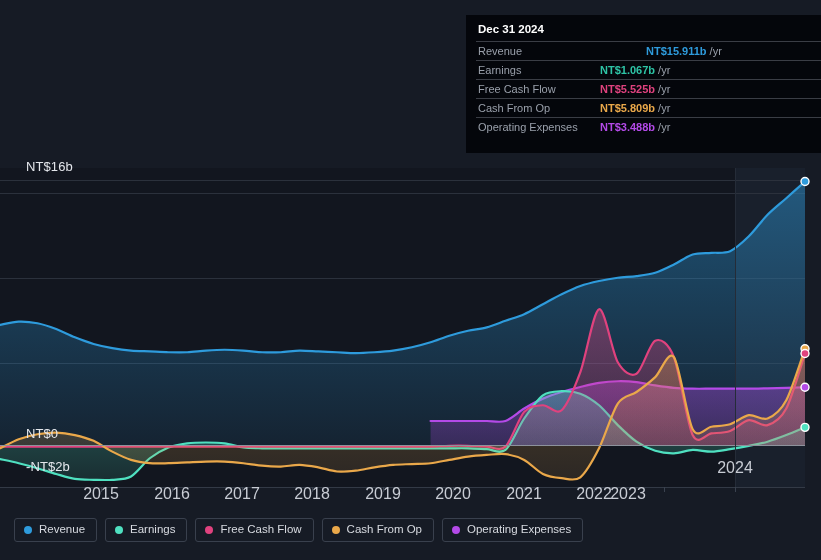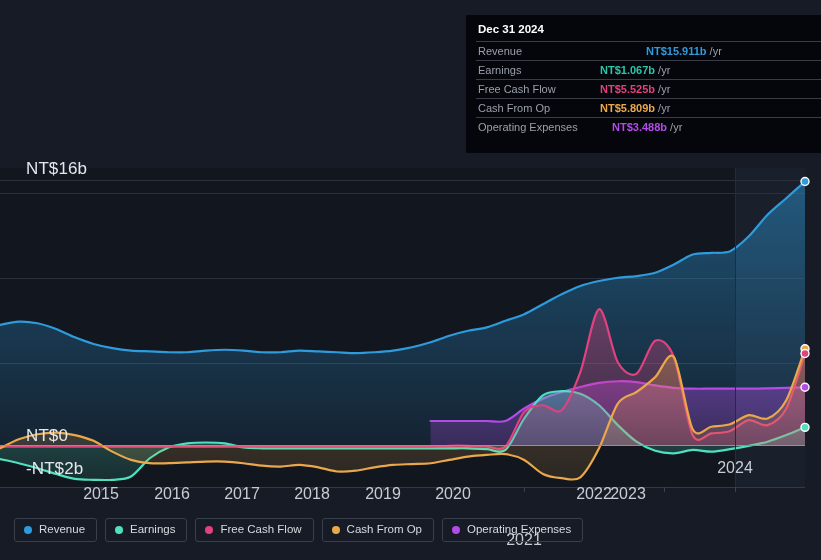--- a/index.html
+++ b/index.html
@@ -13,21 +13,21 @@
     position:relative;
   }
   #chart-root{position:absolute;inset:0;}
 
   
   .plot-svg{position:absolute;left:0;top:0;width:821px;height:560px;}
 
   
   .ylab{
     position:absolute;
-    font-size:17px;
+    font-size:13px;
     color:#e4e7ec;
     letter-spacing:.1px;
     white-space:nowrap;
   }
   .xlab{
     position:absolute;
     font-size:16px;
     color:#c8ccd4;
     text-align:center;
     white-space:nowrap;
@@ -186,21 +186,21 @@
       <div class="ylab" style="left: 26px; top: 459px;">-NT$2b</div>
     </div>
 
   <div id="xlabels">
       <div class="xlab" style="left: 101px; top: 485px;">2015</div>
       <div class="xlab" style="left: 172px; top: 485px;">2016</div>
       <div class="xlab" style="left: 242px; top: 485px;">2017</div>
       <div class="xlab" style="left: 312px; top: 485px;">2018</div>
       <div class="xlab" style="left: 383px; top: 485px;">2019</div>
       <div class="xlab" style="left: 453px; top: 485px;">2020</div>
-      <div class="xlab" style="left: 524px; top: 485px; margin-top: 46px;">2021</div>
+      <div class="xlab" style="left: 524px; top: 485px;">2021</div>
       <div class="xlab" style="left: 594px; top: 485px;">2022</div>
       <div class="xlab" style="left: 628px; top: 485px;">2023</div>
       <div class="xlab" style="left: 735px; top: 459px;">2024</div>
     </div>
 
   <div class="tip">
     <div class="tip-date">Dec 31 2024</div>
     <table class="tip-table">
       <tbody id="tip-body">
           <tr>
@@ -214,21 +214,21 @@
           <tr>
             <td class="tip-label">Free Cash Flow</td>
             <td class="tip-val"><b style="color: rgb(224, 66, 126);">NT$5.525b</b><span class="tip-unit"> /yr</span></td>
           </tr>
           <tr>
             <td class="tip-label">Cash From Op</td>
             <td class="tip-val"><b style="color: rgb(234, 168, 74);">NT$5.809b</b><span class="tip-unit"> /yr</span></td>
           </tr>
           <tr>
             <td class="tip-label">Operating Expenses</td>
-            <td class="tip-val"><b style="color: rgb(180, 74, 232); margin-left: 12px;">NT$3.488b</b><span class="tip-unit"> /yr</span></td>
+            <td class="tip-val"><b style="color: rgb(180, 74, 232);">NT$3.488b</b><span class="tip-unit"> /yr</span></td>
           </tr>
         </tbody>
     </table>
   </div>
 
   <div class="legend" id="legend">
       <div class="lg-item">
         <span class="lg-dot" style="background: rgb(46, 155, 220);"></span>
         <span>Revenue</span>
       </div>

